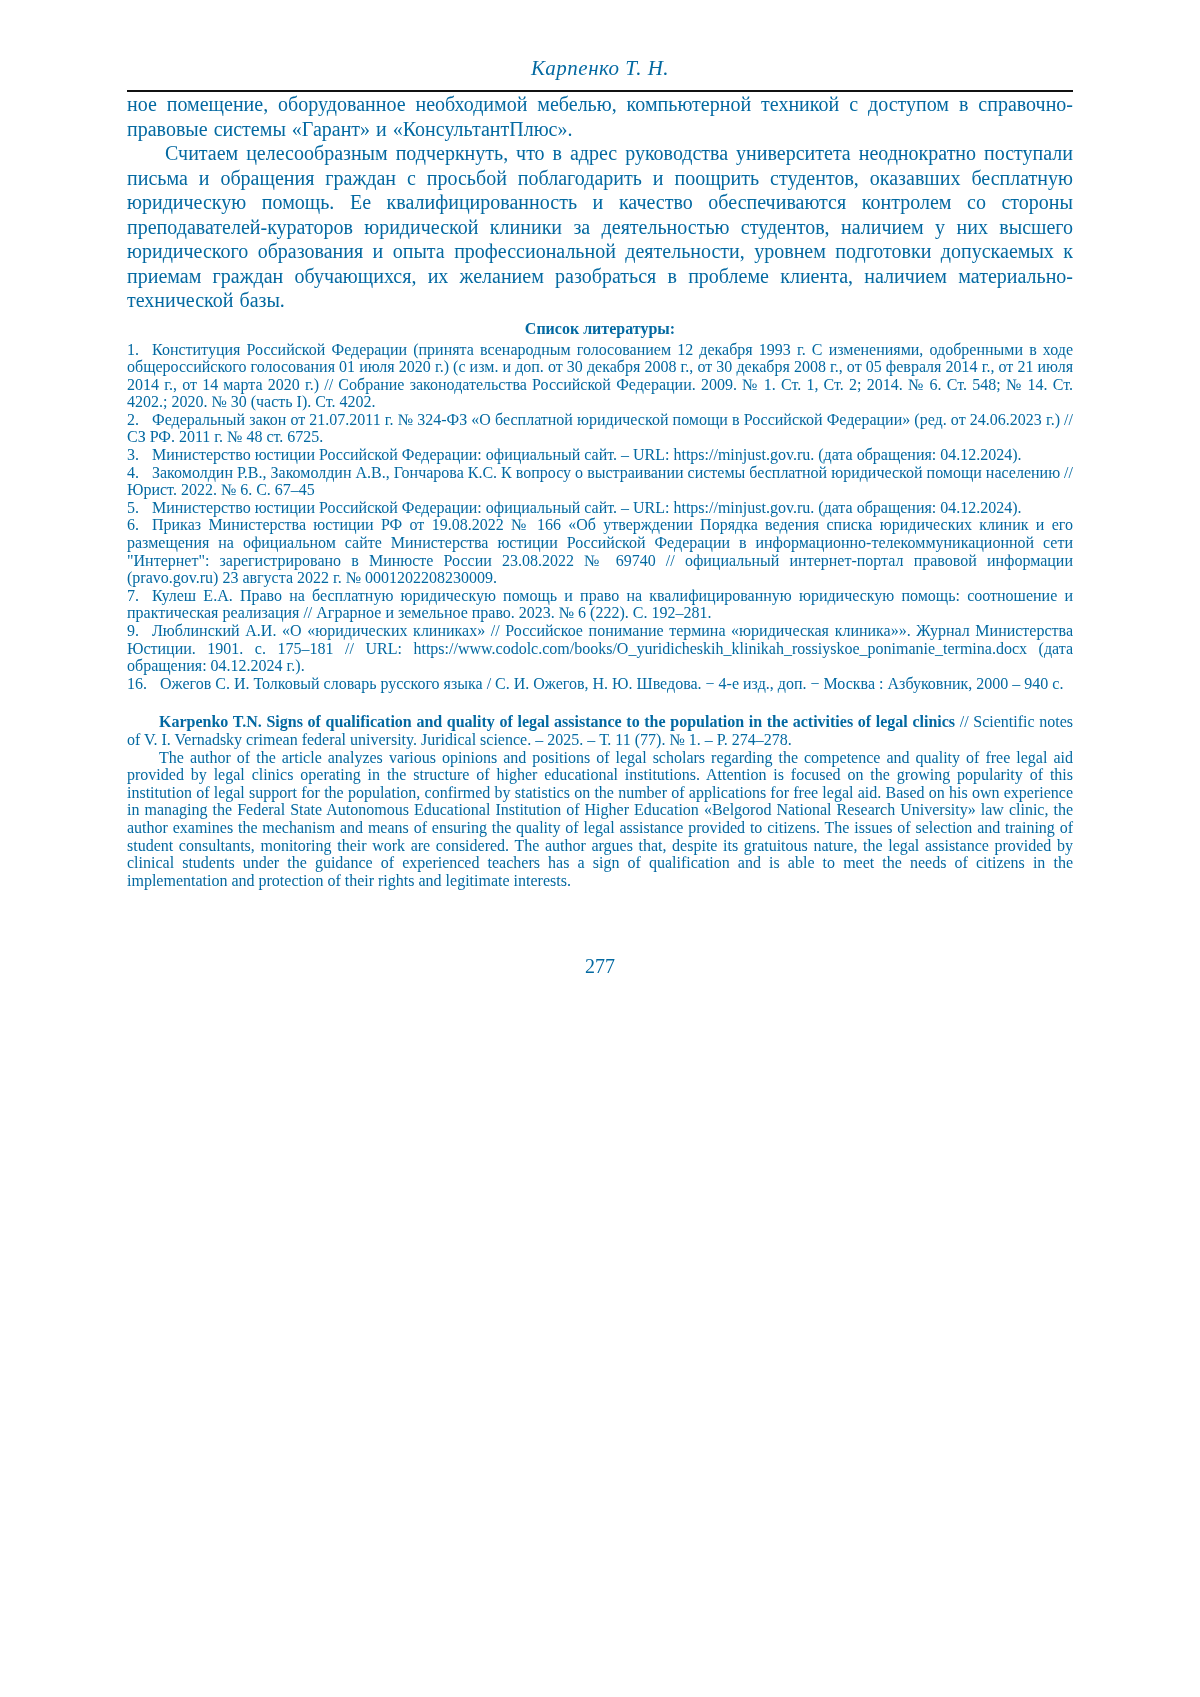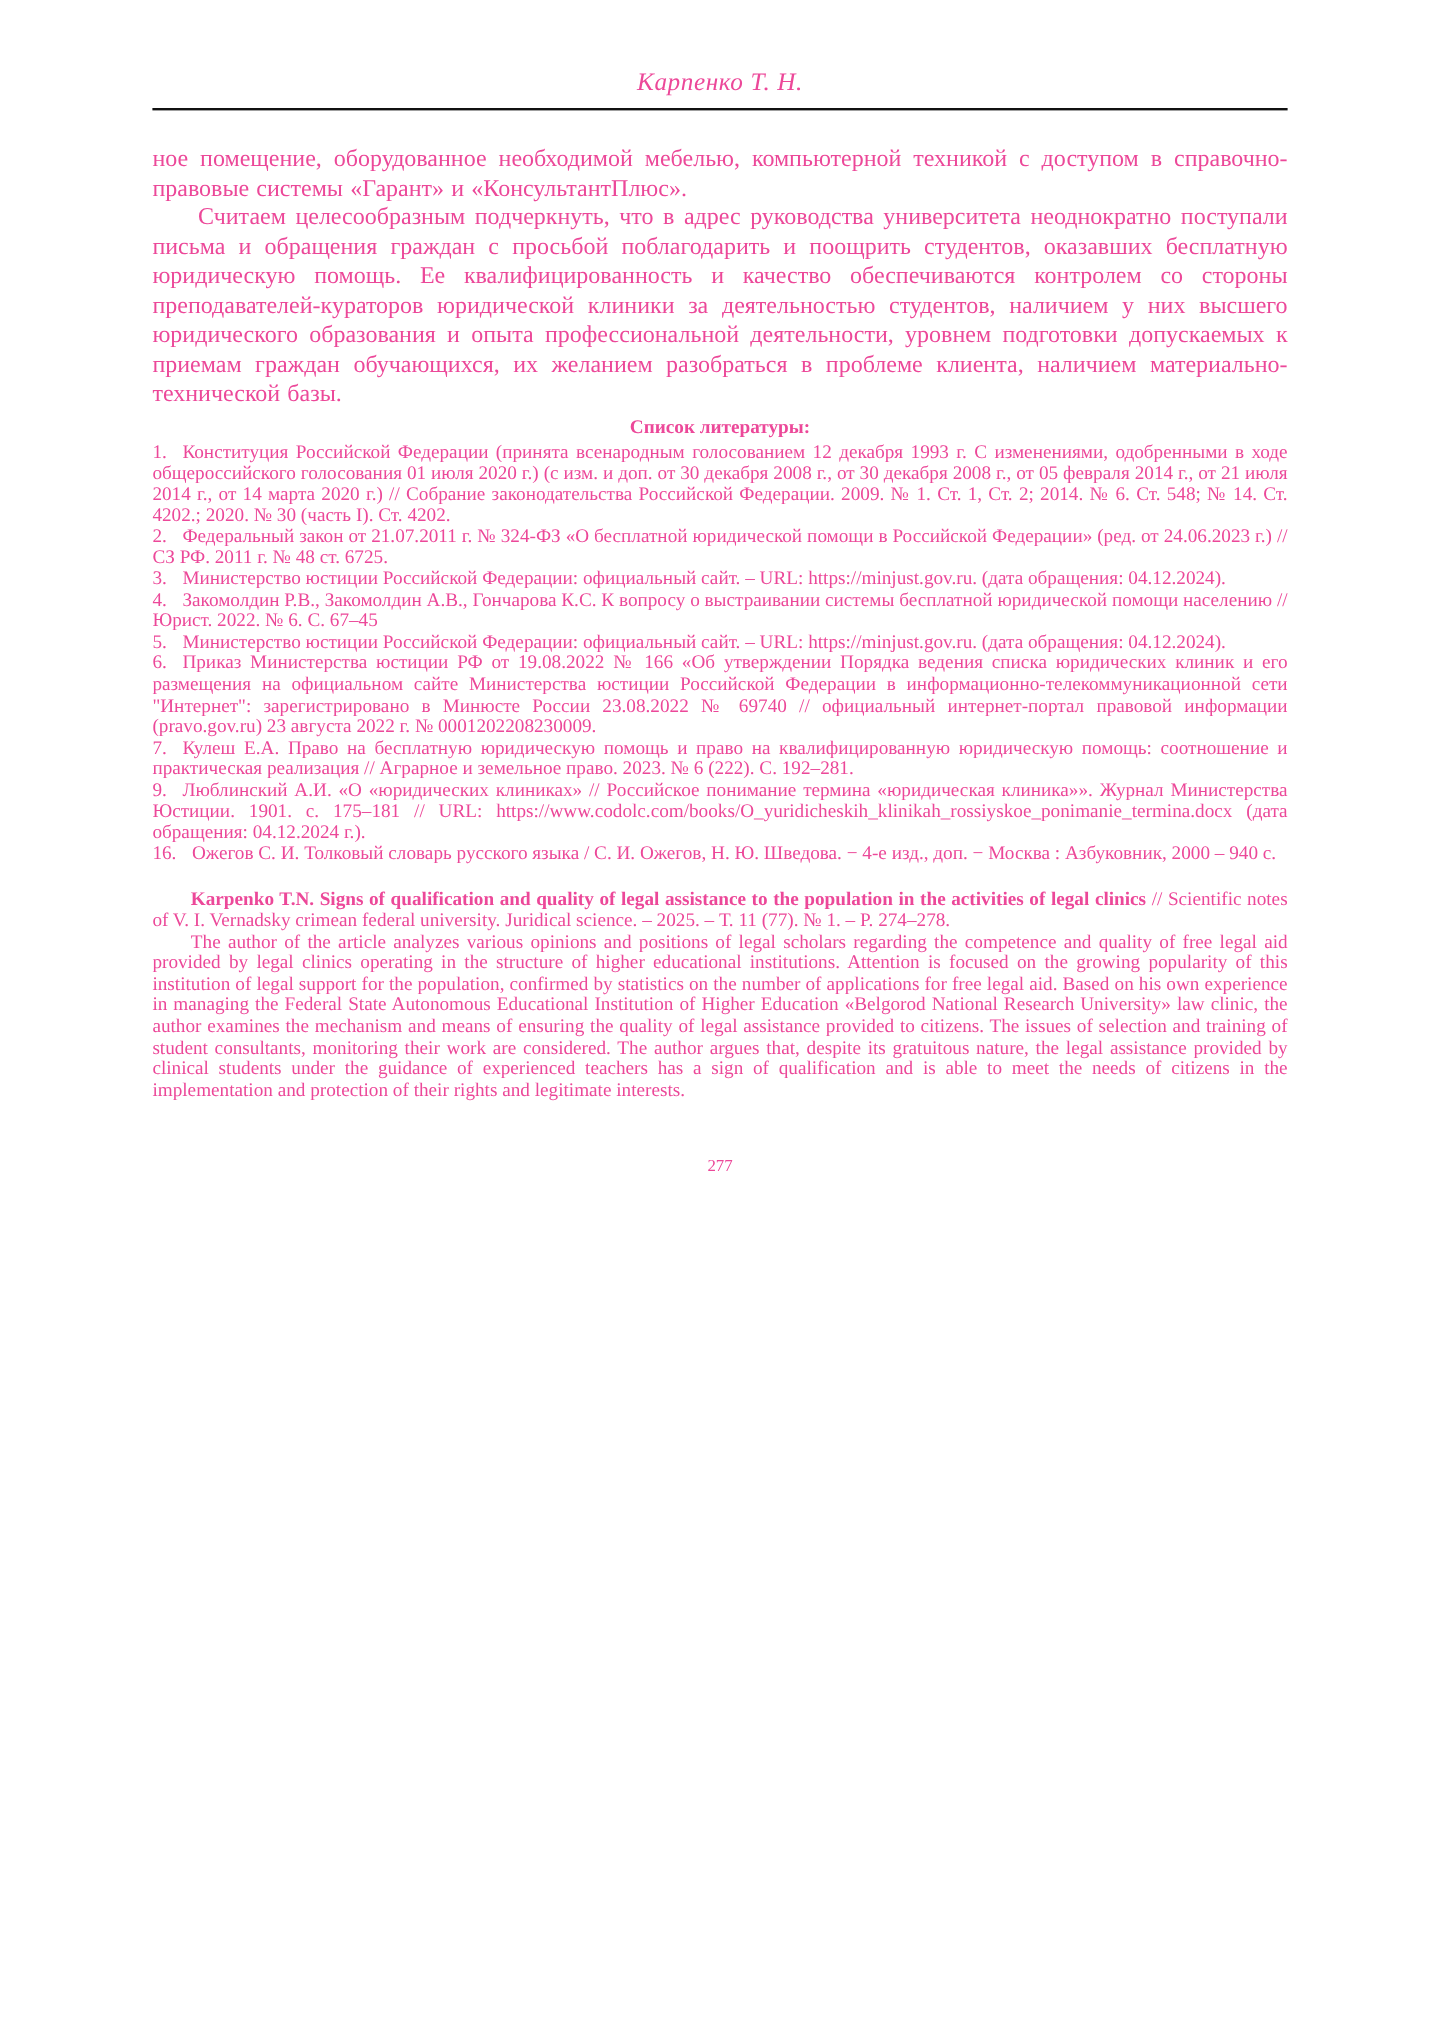--- a/index.html
+++ b/index.html
@@ -5,38 +5,38 @@
   html, body { margin: 0; padding: 0; background: #e8e8e8; }
   .page {
     position: relative;
     width: 1200px;
     height: 1697px;
     margin: 0 auto;
     background: #ffffff;
     box-sizing: border-box;
     padding: 56px 127px 0 127px;
     font-family: "Liberation Serif", serif;
-    color: #ec4899;
+    color: #0369a1;
     overflow: hidden;
   }
   .running-header {
     text-align: center;
   }
   .running-title {
     font-style: italic;
     font-size: 21px;
     letter-spacing: 0.5px;
   }
   .header-rule {
     border: none;
     border-top: 2px solid #111;
     margin: 9px 0 0 0;
     height: 0;
   }
-  main { display: block; margin-top: 28px; }
+  main { display: block; }
   .body-par {
     margin: 0;
     font-size: 20px;
     line-height: 24.5px;
     text-align: justify;
     text-indent: 38px;
     word-spacing: 1px;
   }
   .body-par.no-indent { text-indent: 0; }
   .refs-heading {
@@ -55,23 +55,23 @@
   .ref-num { padding-right: 13px; }
   .abstract { display: block; margin-top: 21px; }
   .abs-par {
     margin: 0;
     font-size: 16px;
     line-height: 17.6px;
     text-align: justify;
     text-indent: 32px;
   }
   .page-number {
-    margin-top: 48px;
+    margin-top: 66px;
     text-align: center;
-    font-size: 14px;
+    font-size: 20px;
   }
 </style>
 </head>
 <body>
 
 <div class="page">
 
   <header class="running-header">
     <span class="running-title">Карпенко Т. Н.</span>
   </header>

